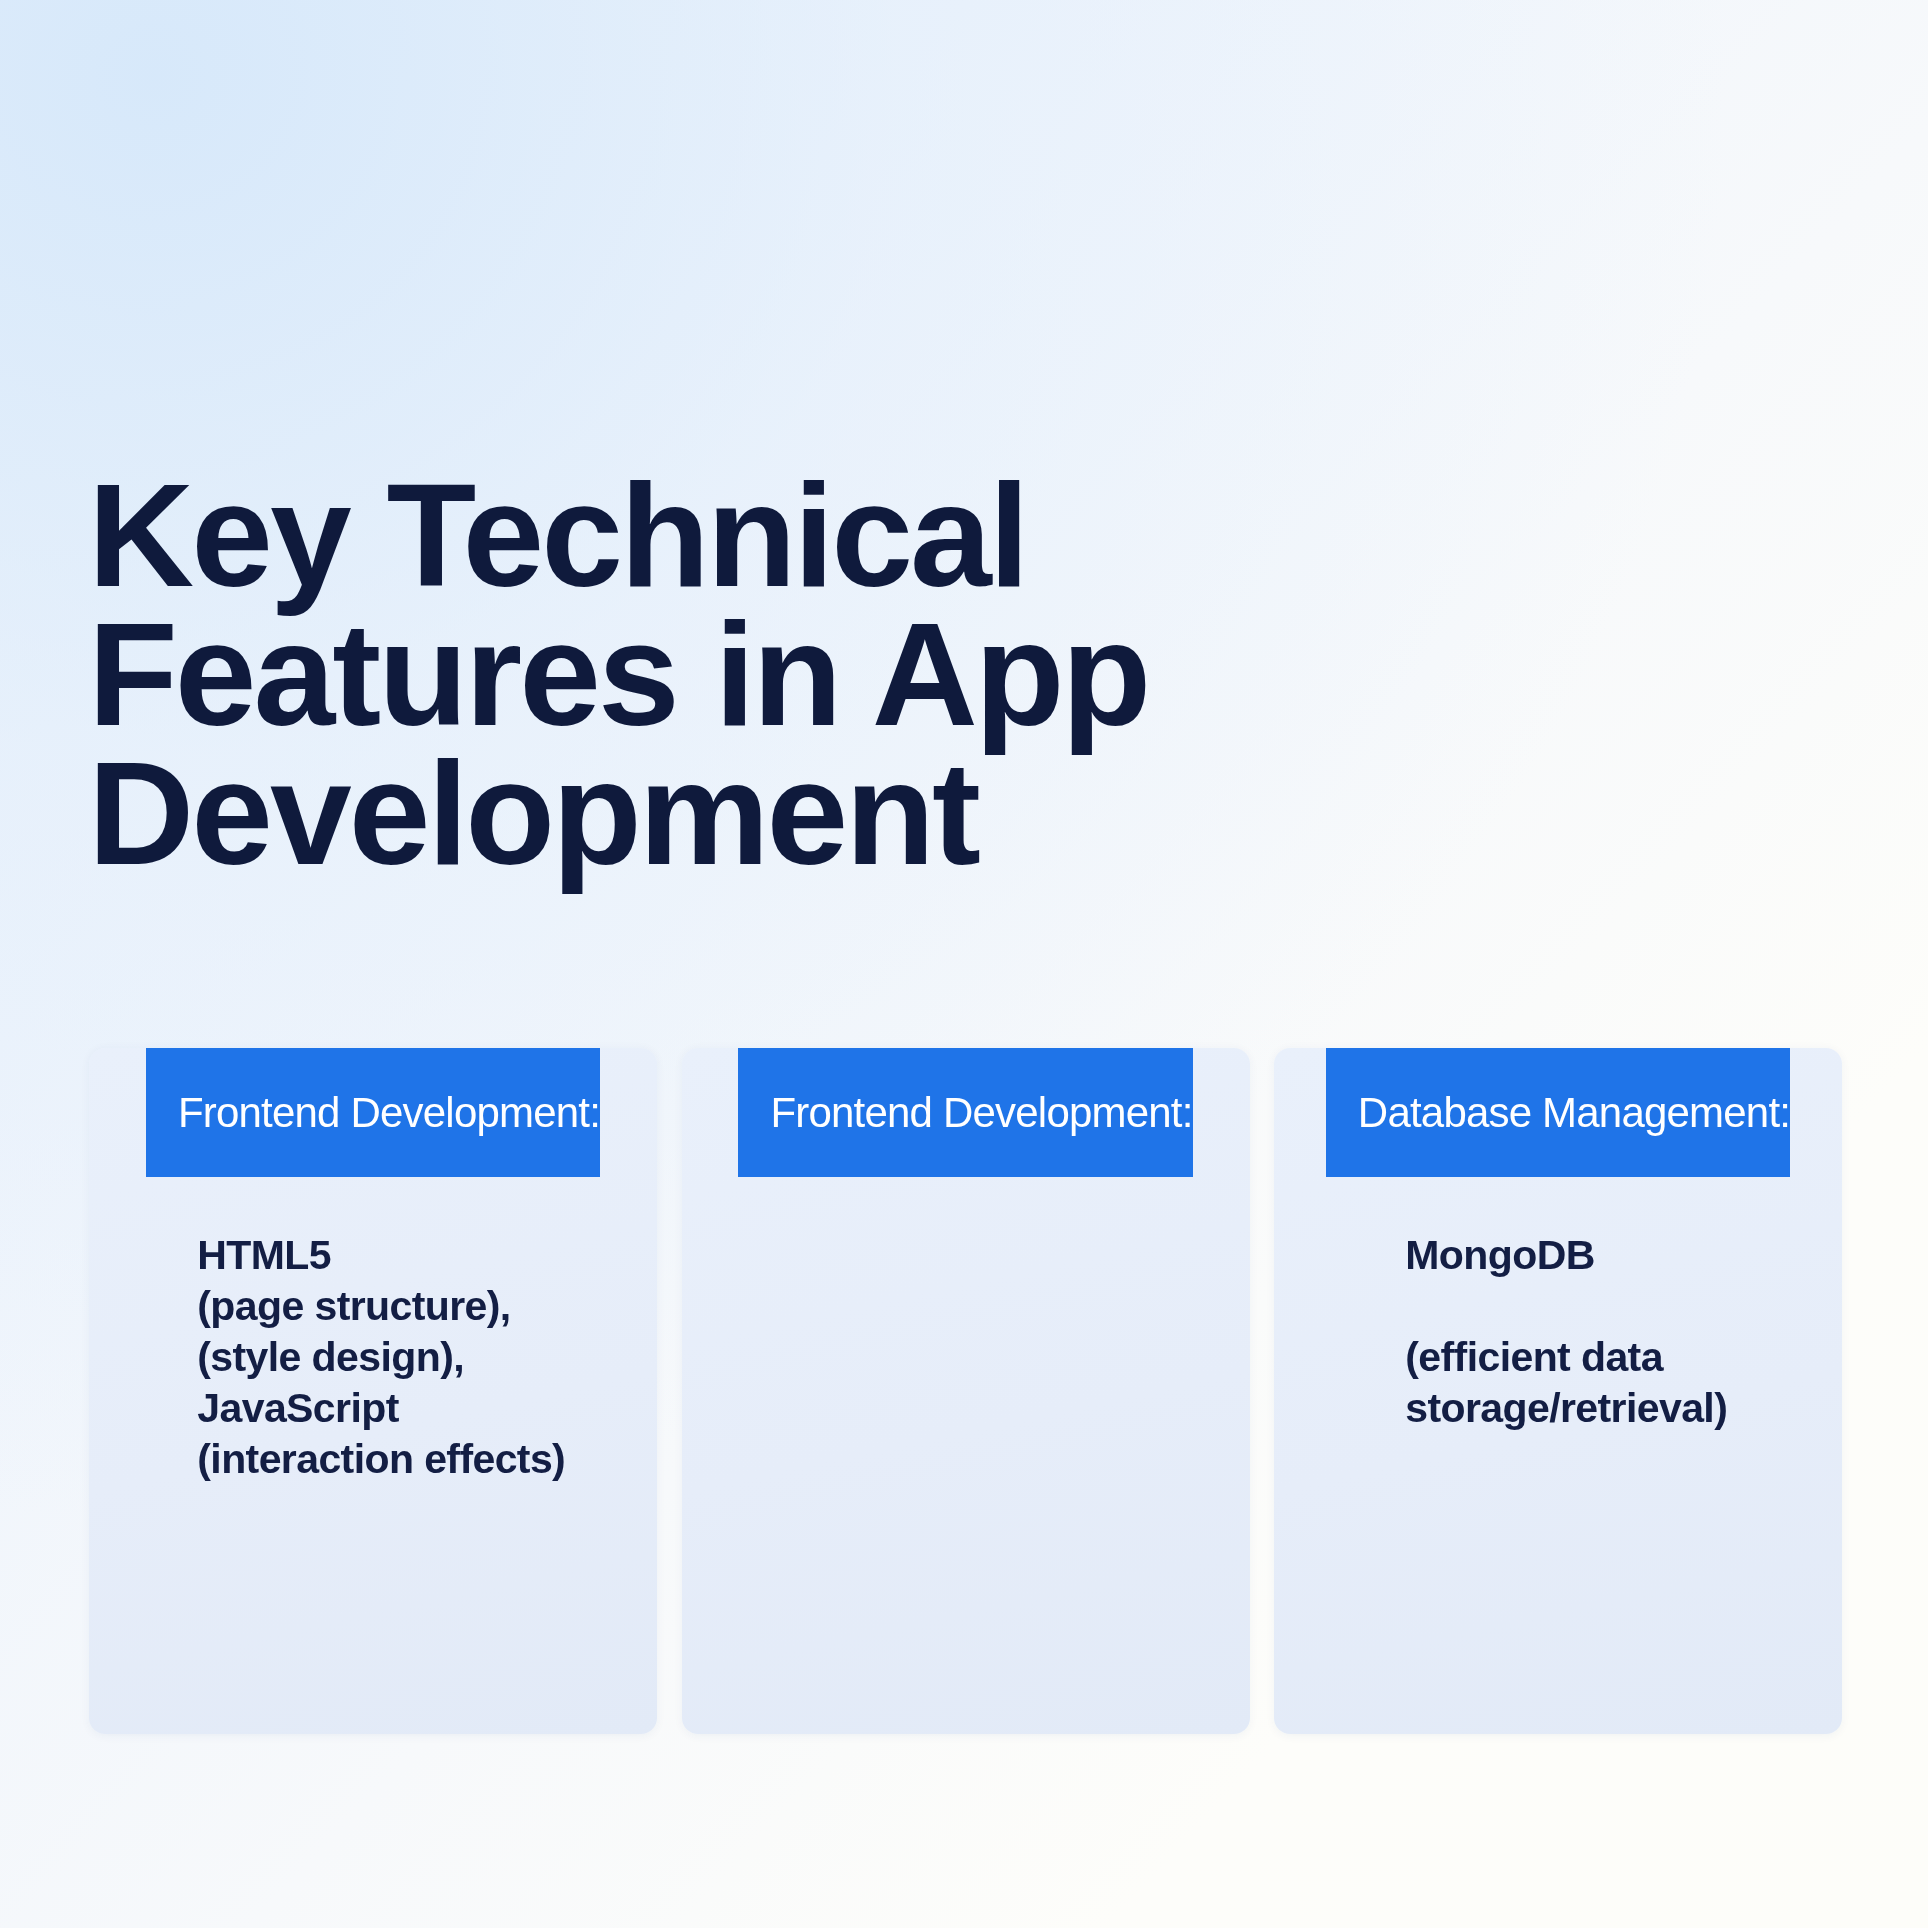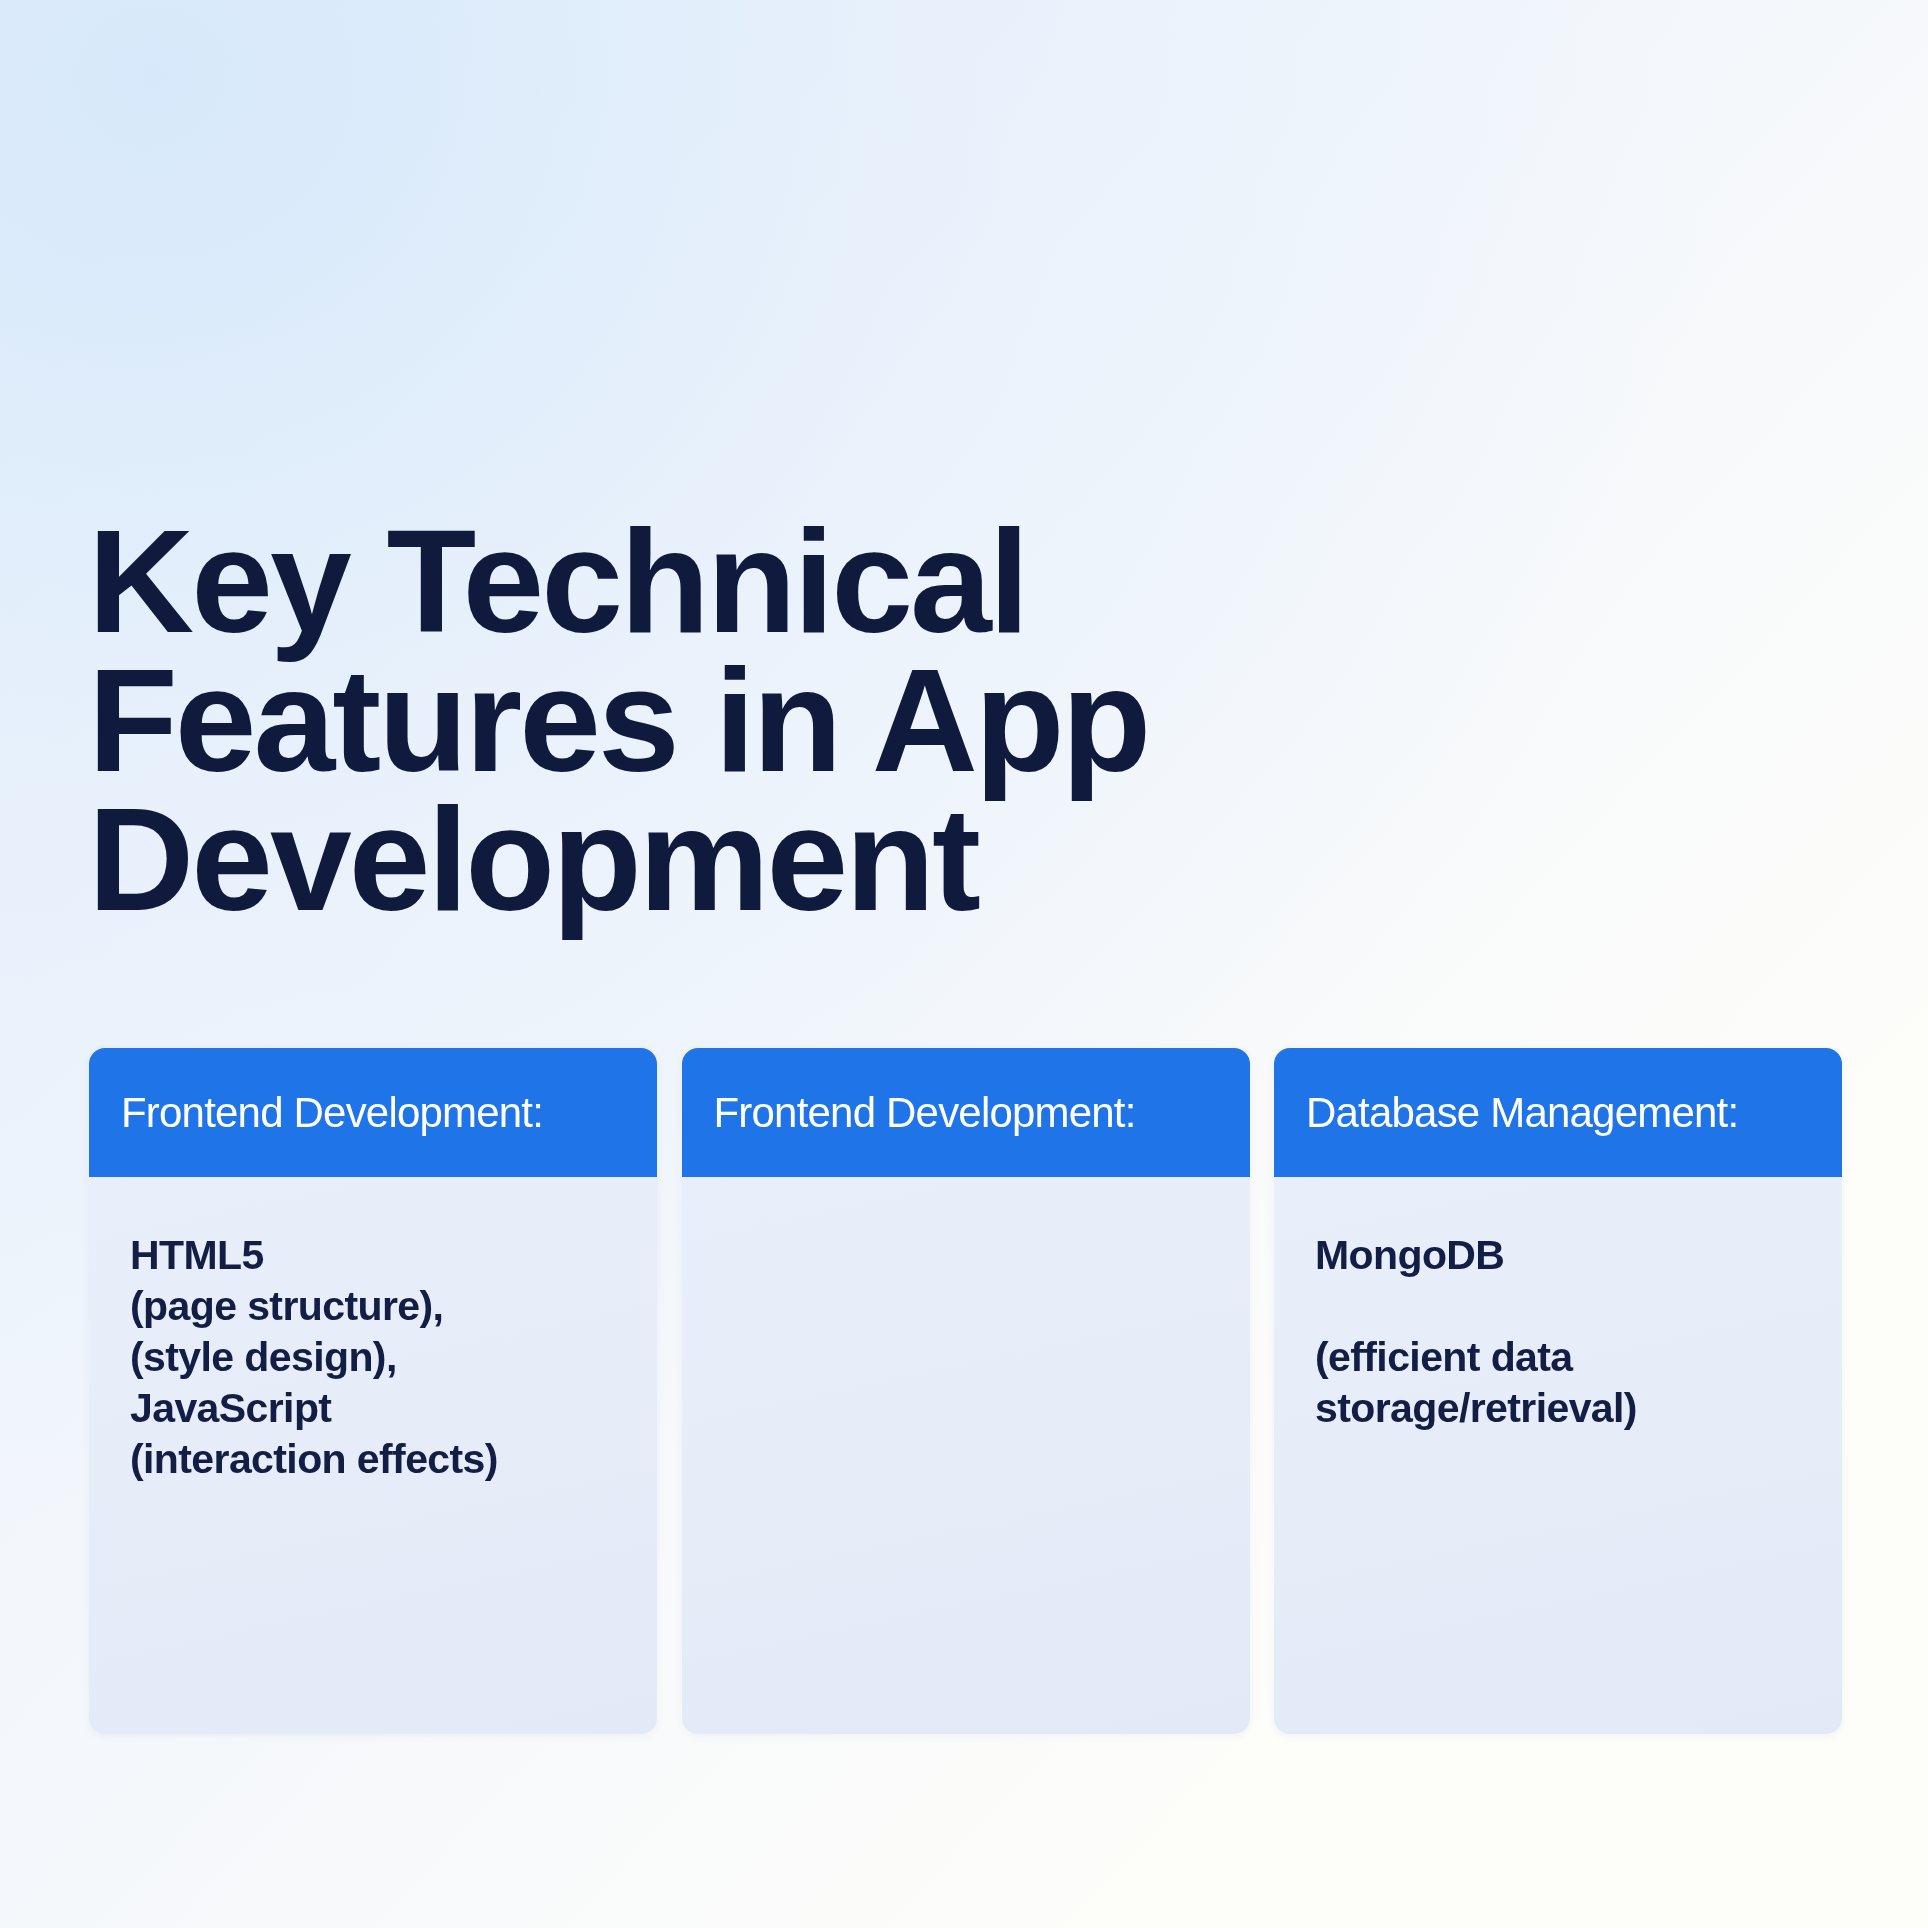--- a/index.html
+++ b/index.html
@@ -19,21 +19,21 @@
     overflow: hidden;
     background:
       radial-gradient(120% 110% at 8% 4%, rgba(214,232,250,0.95) 0%, rgba(226,238,251,0.55) 32%, rgba(250,250,248,0.0) 68%),
       linear-gradient(133deg, #e6f0fb 0%, #eef4fc 26%, #f7f9fb 55%, #fdfdfa 78%, #fdfdf9 100%);
   }
 
   
   #title-block {
     position: absolute;
     left: 88px;
-    top: 512px;
+    top: 466px;
     width: 1224px;
   }
   .title-line {
     font-size: 147px;
     font-weight: 700;
     line-height: 139px;
     letter-spacing: -3px;
     color: #0f1a3c;
     white-space: nowrap;
   }
@@ -50,20 +50,21 @@
     gap: 24.5px;
   }
   .card {
     flex: 1 1 0;
     display: flex;
     flex-direction: column;
     border-radius: 16px;
     overflow: hidden;
     background: linear-gradient(168deg, #e9f0fb 0%, #e6edf9 55%, #e2eaf7 100%);
     box-shadow: 0 1.9px 9.4px rgba(28,60,120,0.05);
+    align-items: center;
   }
   .card-header {
     height: 129px;
     background: #1f74e8;
     display: flex;
     align-items: center;
     padding: 0 0 0 32px;
     box-sizing: border-box;
   }
   .card-header-text {

